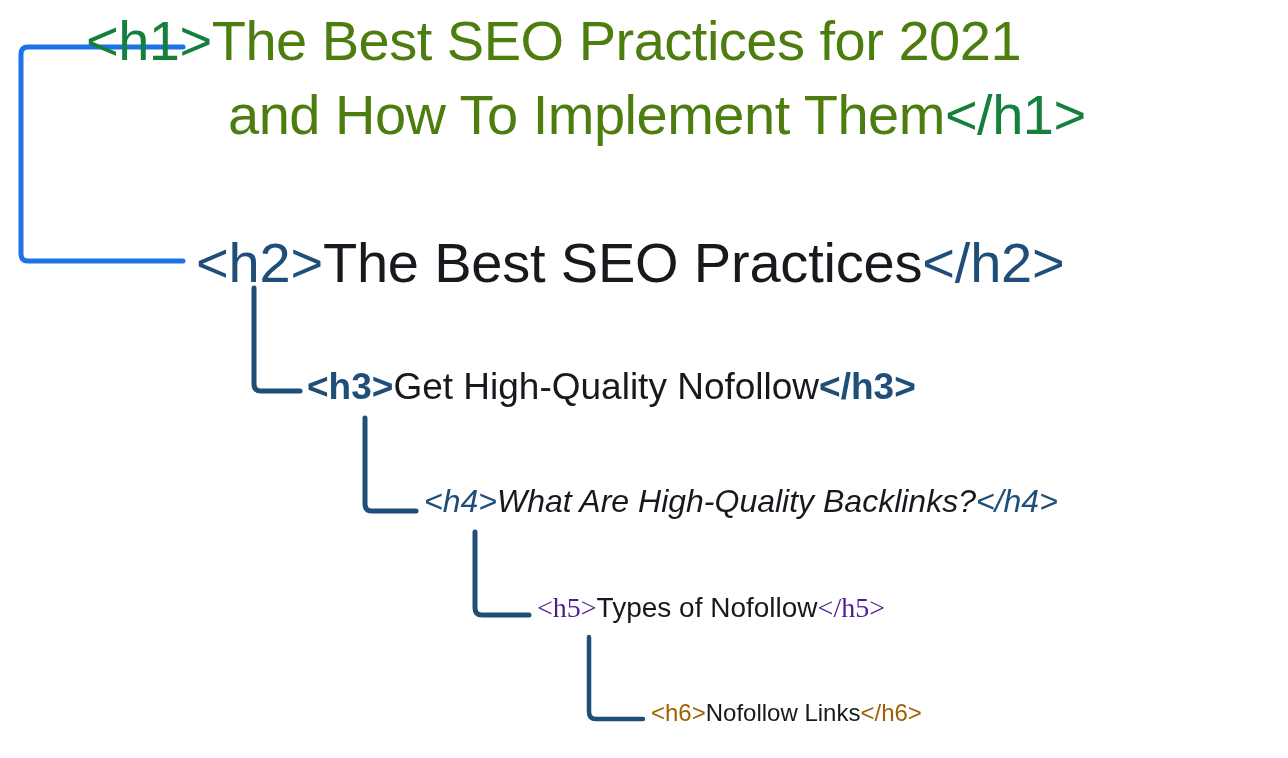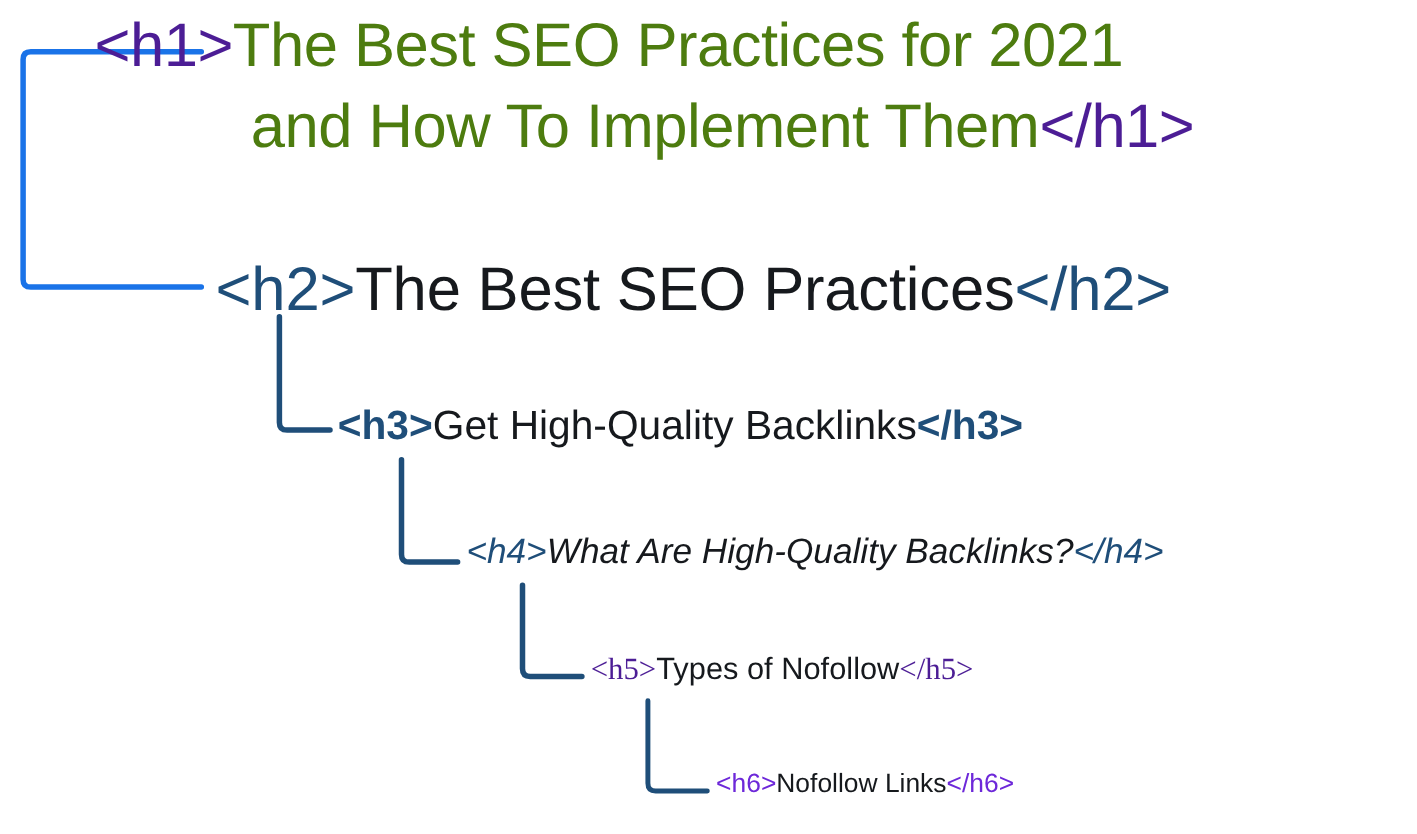--- a/index.html
+++ b/index.html
@@ -38,21 +38,21 @@
   }
 
   
   .row-h1 {
     left: 86px;
     top: 13px;
     font-size: 56px;
     font-weight: 700;
     letter-spacing: -0.5px;
   }
-  .row-h1 .tag { color: #4c1d95; }
+  .row-h1 .tag { color: #15803d; }
   .row-h1 .txt { color: #4d7c0f; }
   .row-h1 .line2 {
     display: block;
     margin-top: 18px;
     margin-left: 142px;
   }
 
   
   .row-h2 {
     left: 196px;
@@ -86,21 +86,21 @@
     font-size: 28px;
   }
   .row-h5 .tag { color: #4c1d95; font-family: Liberation Serif, serif; }
 
   
   .row-h6 {
     left: 651px;
     top: 701px;
     font-size: 24px;
   }
-  .row-h6 .tag { color: #6d28d9; }
+  .row-h6 .tag { color: #a16207; }
 </style>
 </head>
 <body>
 
 <div id="canvas">
 
   <svg id="connectors" viewBox="0 0 1288 758" width="1288" height="758" xmlns="http://www.w3.org/2000/svg">
 
     <path d="M 183 47 L 28 47 Q 21 47 21 54 L 21 254 Q 21 261 28 261 L 183 261" fill="none" stroke="#1a73e8" stroke-width="5" stroke-linecap="round" stroke-linejoin="round"></path>
 
@@ -116,21 +116,21 @@
   <div class="row row-h1">
     <span class="tag">&lt;h1&gt;</span><span class="txt">The Best SEO Practices for 2021</span>
     <span class="line2"><span class="txt">and How To Implement Them</span><span class="tag">&lt;/h1&gt;</span></span>
   </div>
 
   <div class="row row-h2">
     <span class="tag">&lt;h2&gt;</span><span class="txt">The Best SEO Practices</span><span class="tag">&lt;/h2&gt;</span>
   </div>
 
   <div class="row row-h3">
-    <span class="tag">&lt;h3&gt;</span><span class="txt">Get High-Quality Backlinks</span><span class="tag">&lt;/h3&gt;</span>
+    <span class="tag">&lt;h3&gt;</span><span class="txt">Get High-Quality Nofollow</span><span class="tag">&lt;/h3&gt;</span>
   </div>
 
   <div class="row row-h4">
     <span class="tag">&lt;h4&gt;</span><span class="txt">What Are High-Quality Backlinks?</span><span class="tag">&lt;/h4&gt;</span>
   </div>
 
   <div class="row row-h5">
     <span class="tag">&lt;h5&gt;</span><span class="txt">Types of Nofollow</span><span class="tag">&lt;/h5&gt;</span>
   </div>
 

